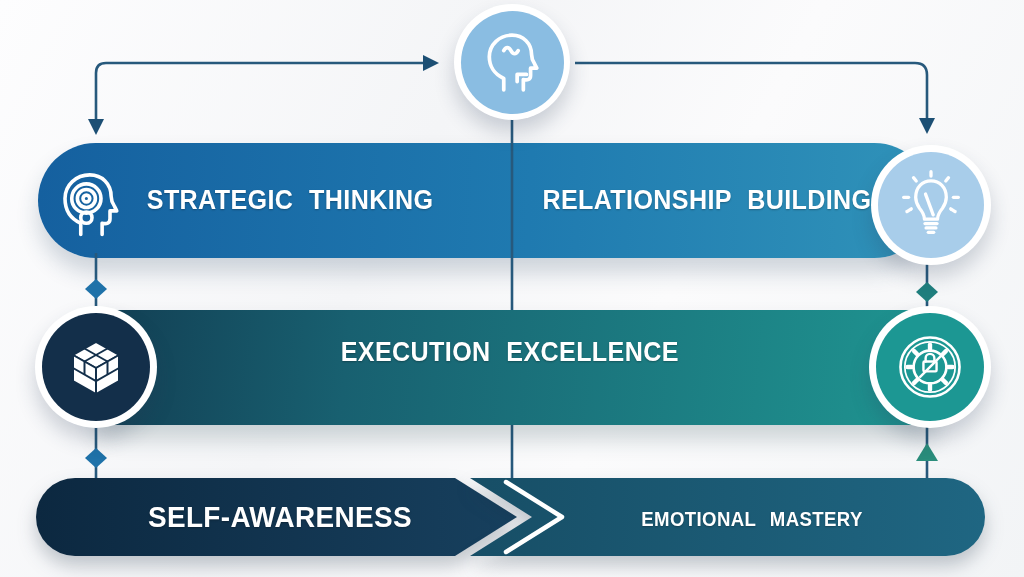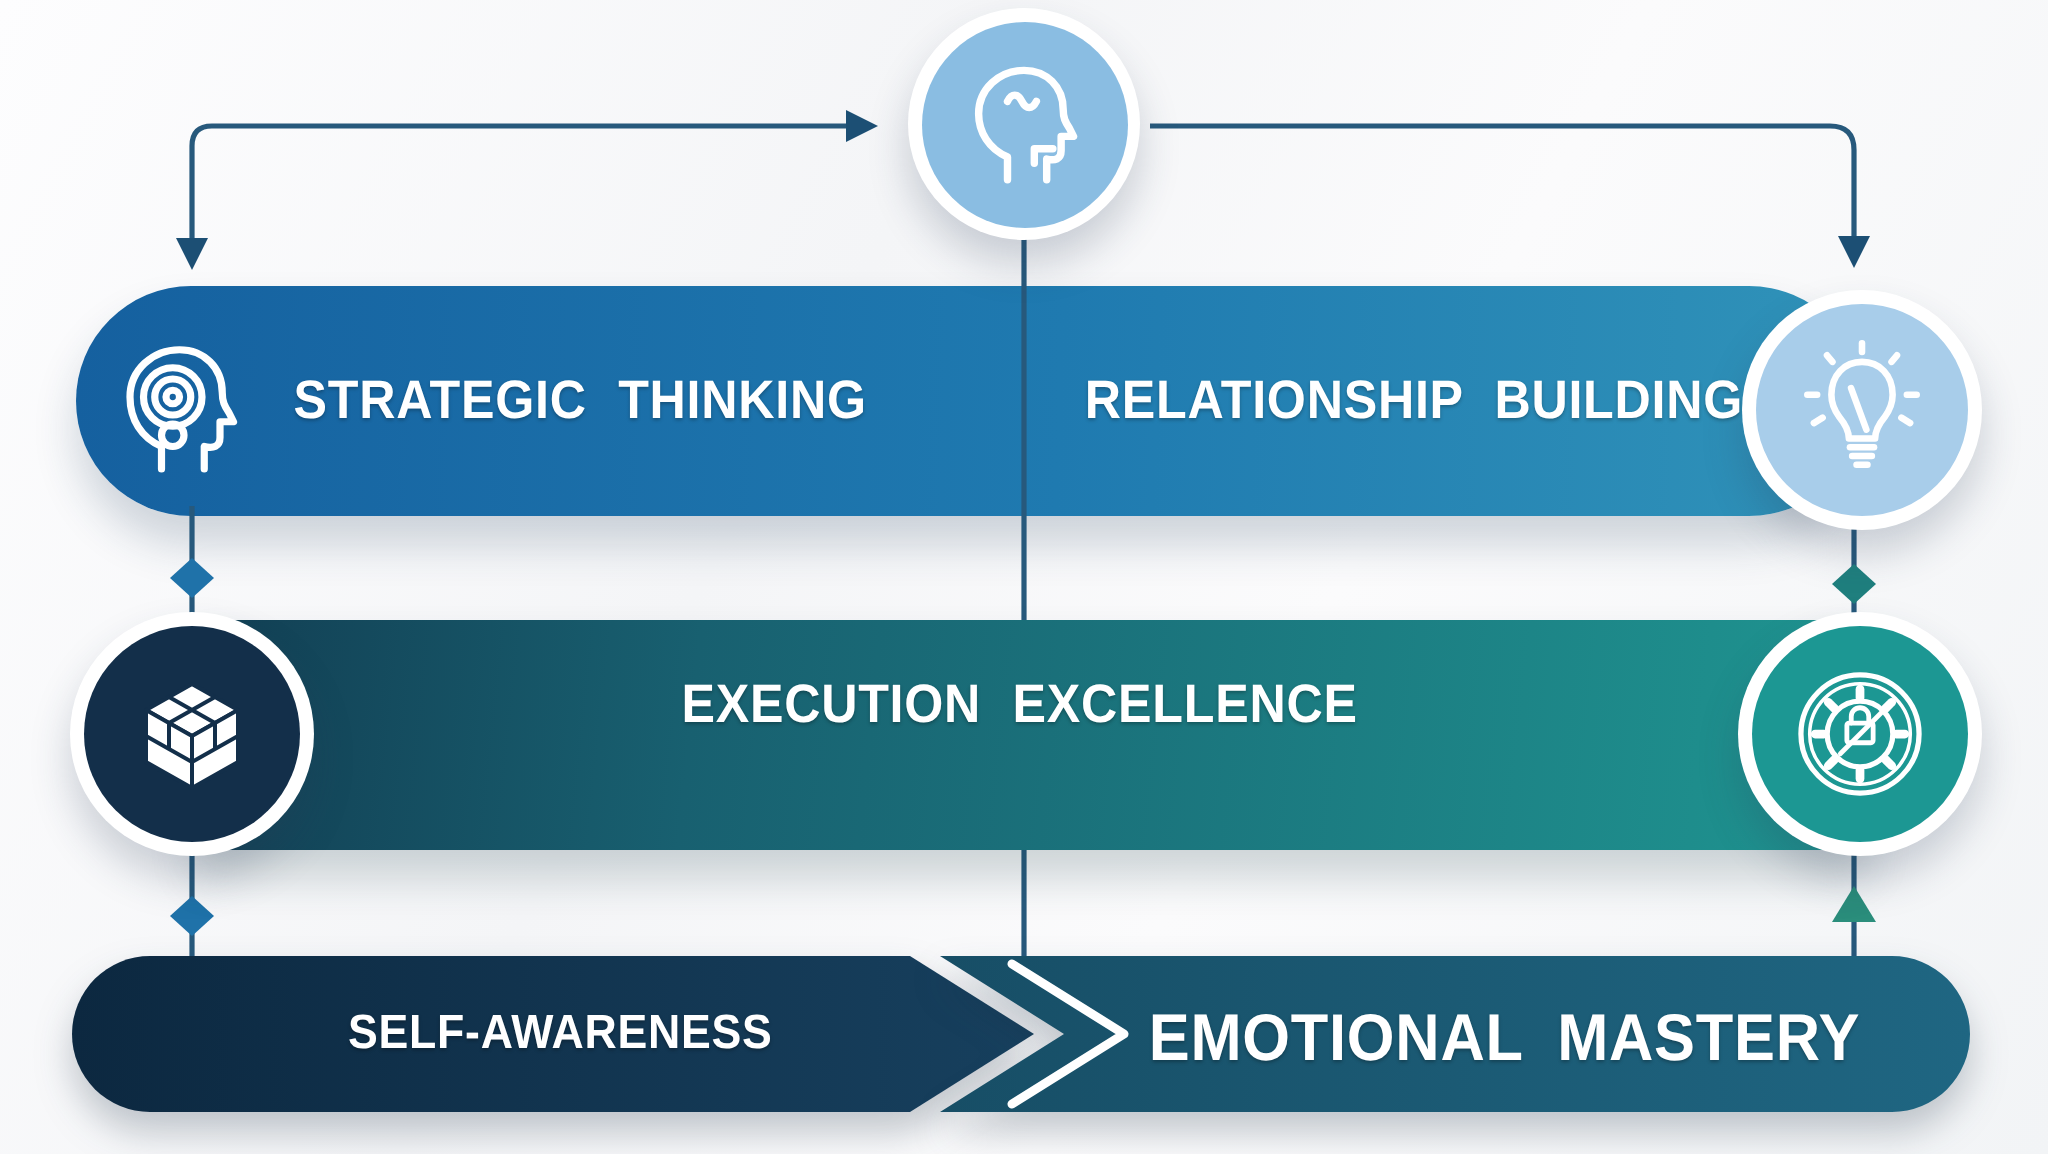--- a/index.html
+++ b/index.html
@@ -44,22 +44,22 @@
   
   .bar-label{
     position:absolute;display:flex;align-items:center;justify-content:center;
     color:#ffffff;font-weight:bold;font-size:27px;letter-spacing:.4px;word-spacing:9px;
     z-index:4;text-shadow:0 1px 2px rgba(0,0,0,.28);white-space:nowrap;
   }
   .cond{display:inline-block;transform:scaleX(.93);}
   .lbl-strategic{left:140px;top:143px;width:300px;height:115px;}
   .lbl-relationship{left:555px;top:143px;width:304px;height:115px;}
   .lbl-execution{left:250px;top:310px;width:520px;height:85px;}
-  .lbl-self{left:130px;top:478px;width:300px;height:78px;font-size:24px;}
-  .lbl-emotional{left:600px;top:478px;width:305px;height:82px;font-size:33px;}
+  .lbl-self{left:130px;top:478px;width:300px;height:78px;font-size:30px;}
+  .lbl-emotional{left:600px;top:478px;width:305px;height:82px;font-size:20px;}
   
   .icon-abs{position:absolute;z-index:4;display:flex;align-items:center;justify-content:center;}
   .i-headgear{left:56px;top:167px;width:72px;height:72px;}
 </style>
 </head>
 <body>
 
 <div class="stage">
 
   <div class="bar bar1"></div>

